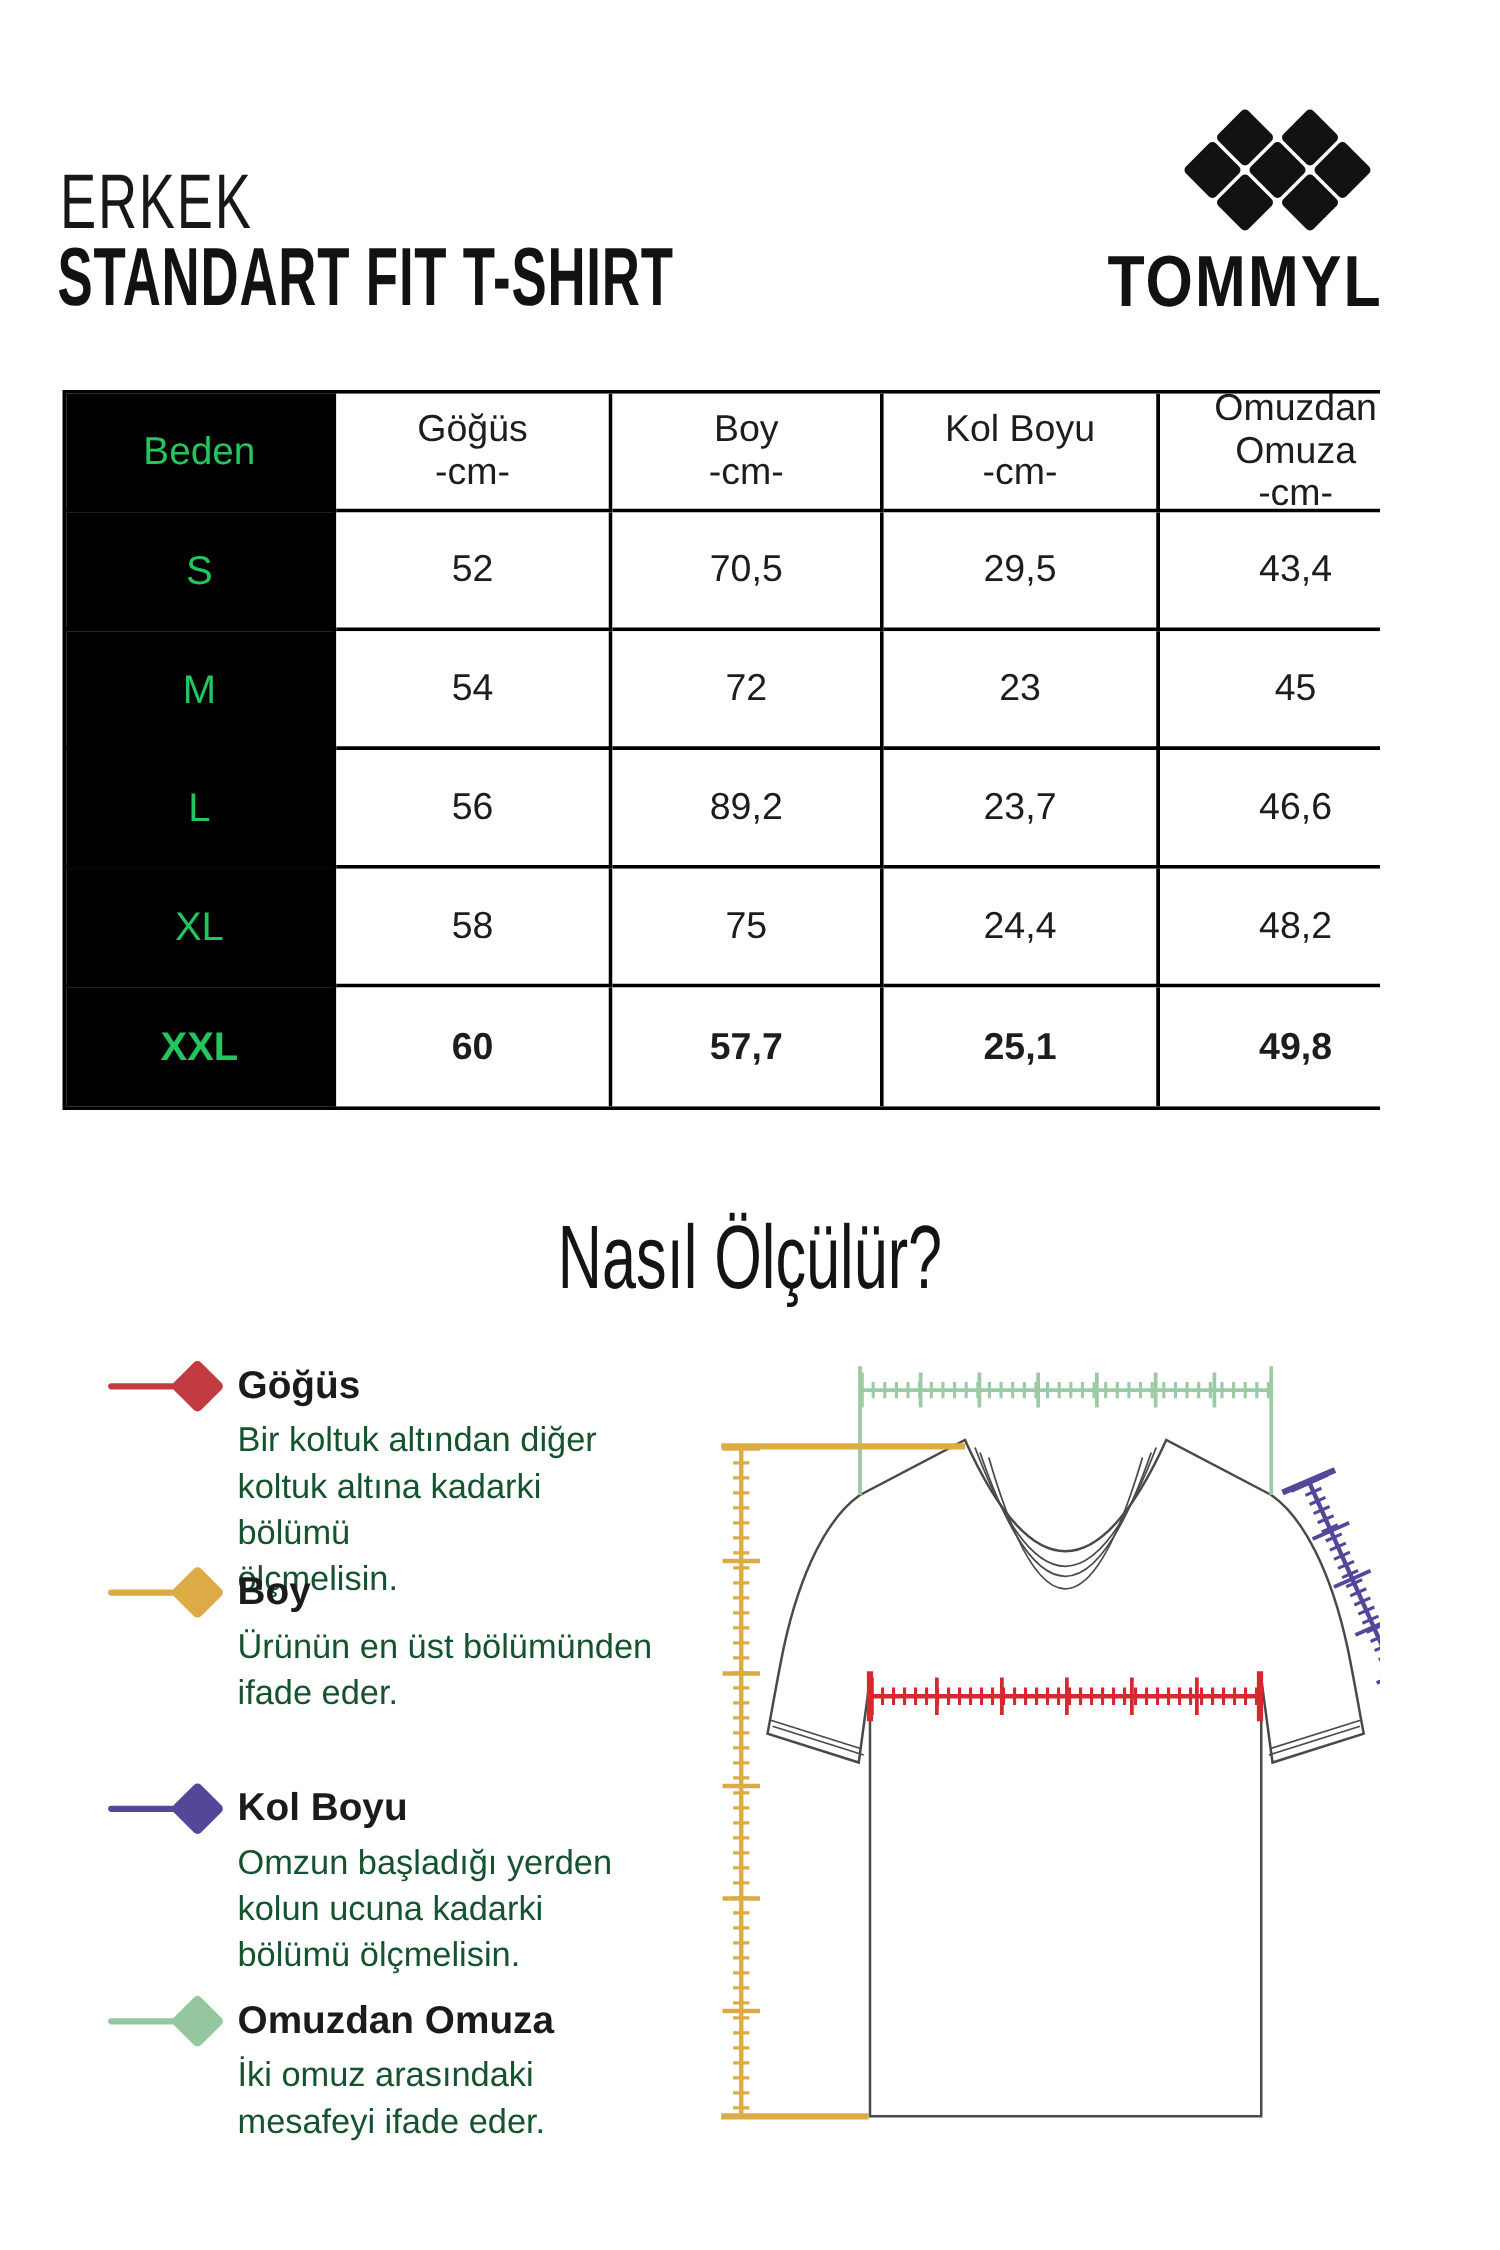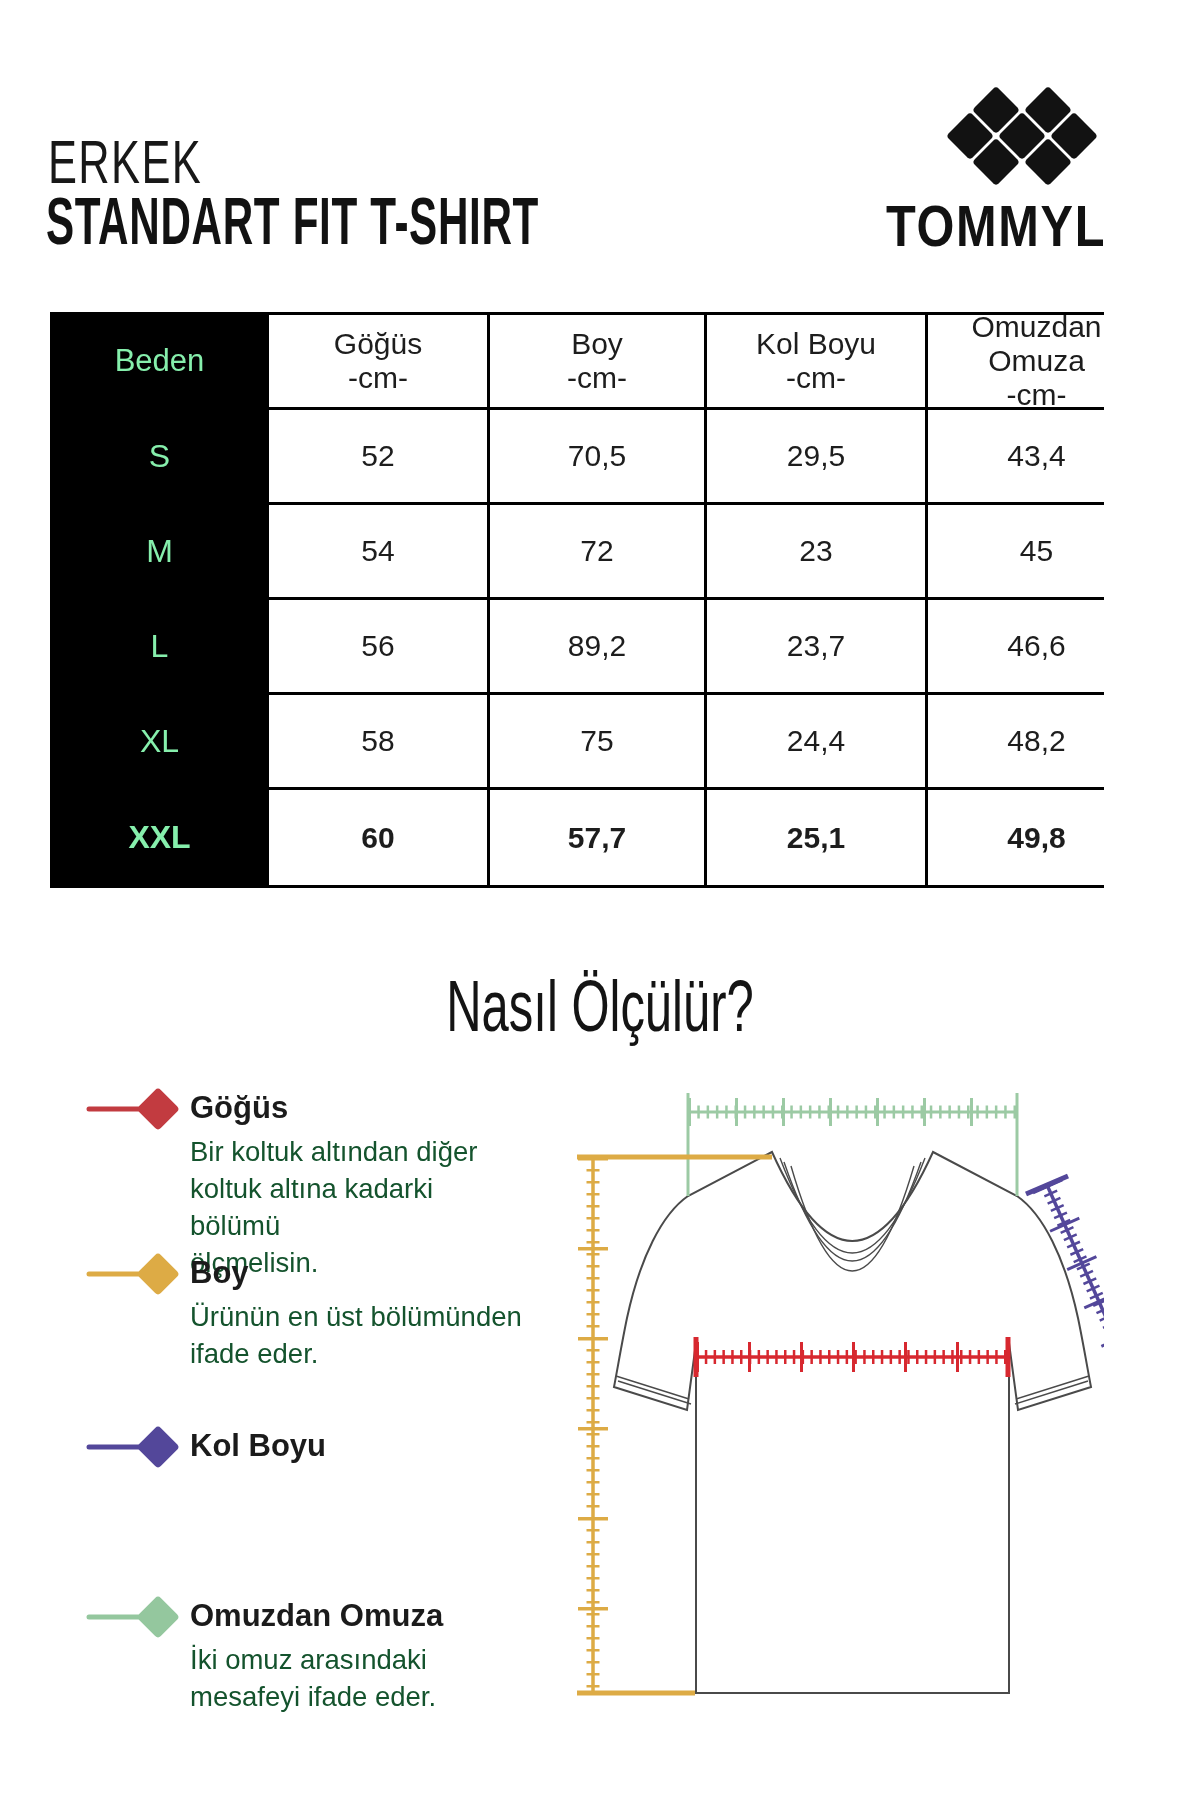--- a/index.html
+++ b/index.html
@@ -19,21 +19,21 @@
   
   .size-table{position:absolute;left:50px;top:312px;width:1098px;height:576px;
     border:3px solid #000;box-sizing:border-box;display:grid;
     grid-template-columns:216px 221px 217px 221px 217px;
     grid-template-rows:95px 95px 95px 95px 95px 95px;}
   .cell{display:flex;flex-direction:column;align-items:center;justify-content:center;
     border-right:3px solid #000;border-bottom:3px solid #000;box-sizing:border-box;
     font-size:30px;text-align:center;background:#fff;}
   .cell.last-col{border-right:none;}
   .cell.last-row{border-bottom:none;font-weight:bold;}
-  .cell.dark{background:#000;color:#86efac;border-color:#000;}
+  .cell.dark{background:#000;color:#22c55e;border-color:#000;}
   .cell .hdr-label{display:block;max-width:160px;line-height:34px;}
   .cell .hdr-unit{display:block;line-height:34px;}
   .size-label{font-size:32px;}
   .corner-label{font-size:31px;}
 
   
   .howto-title{position:absolute;left:0;top:966px;width:1200px;text-align:center;
     font-size:72px;font-weight:400;line-height:80px;transform:scaleX(.68);
     transform-origin:center top;white-space:nowrap;color:#141414;}
 
@@ -153,20 +153,25 @@
     </div>
   </div>
 
   <div class="legend-item" style="top:1428px">
     <svg class="legend-icon" width="100" height="64" viewBox="0 0 100 64">
       <line x1="3" y1="29" x2="52" y2="29" stroke-width="5" stroke-linecap="round" style="stroke: rgb(83, 71, 154);"></line>
       <rect x="56.5" y="13.5" width="31" height="31" rx="4" transform="rotate(45 72 29)" style="fill: rgb(83, 71, 154);"></rect>
     </svg>
     <div class="legend-text">
       <div class="legend-name">Kol Boyu</div>
+      <div class="legend-desc">
+        <div>Omzun başladığı yerden</div>
+        <div>kolun ucuna kadarki</div>
+        <div>bölümü ölçmelisin.</div>
+      </div>
     </div>
   </div>
 
   <div class="legend-item" style="top:1598px">
     <svg class="legend-icon" width="100" height="64" viewBox="0 0 100 64">
       <line x1="3" y1="29" x2="52" y2="29" stroke-width="5" stroke-linecap="round" style="stroke: rgb(148, 199, 158);"></line>
       <rect x="56.5" y="13.5" width="31" height="31" rx="4" transform="rotate(45 72 29)" style="fill: rgb(148, 199, 158);"></rect>
     </svg>
     <div class="legend-text">
       <div class="legend-name">Omuzdan Omuza</div>

